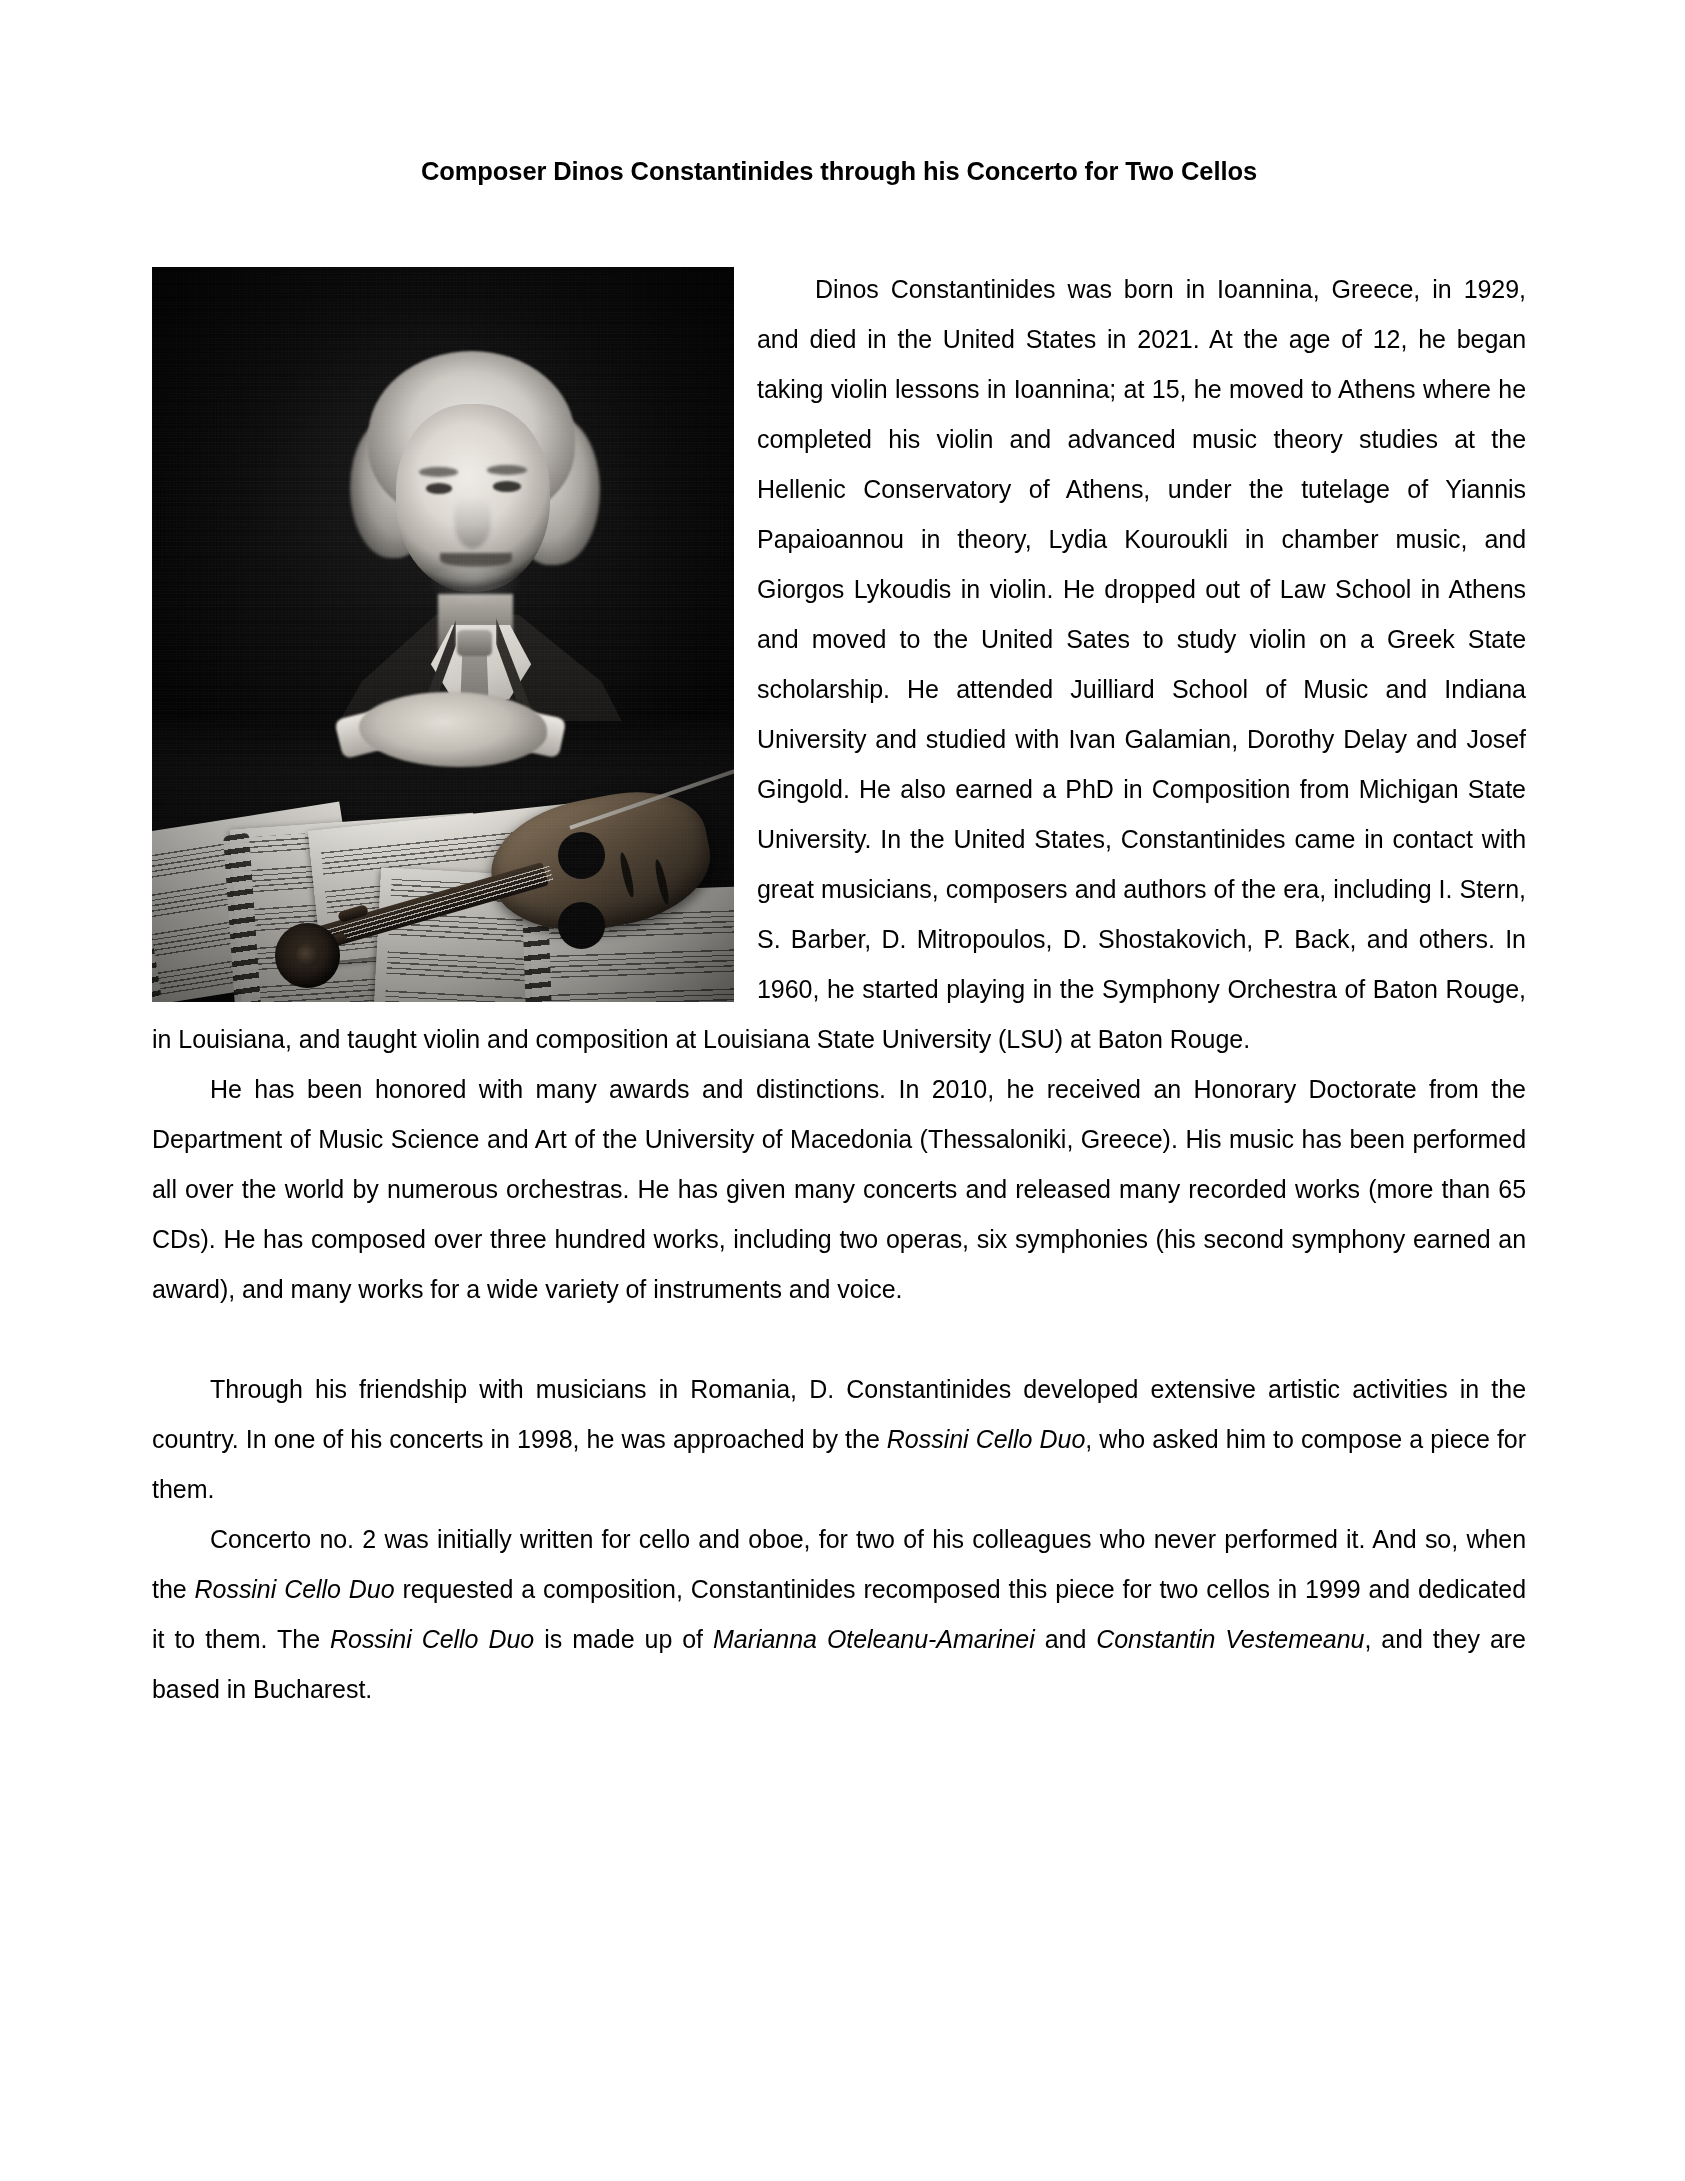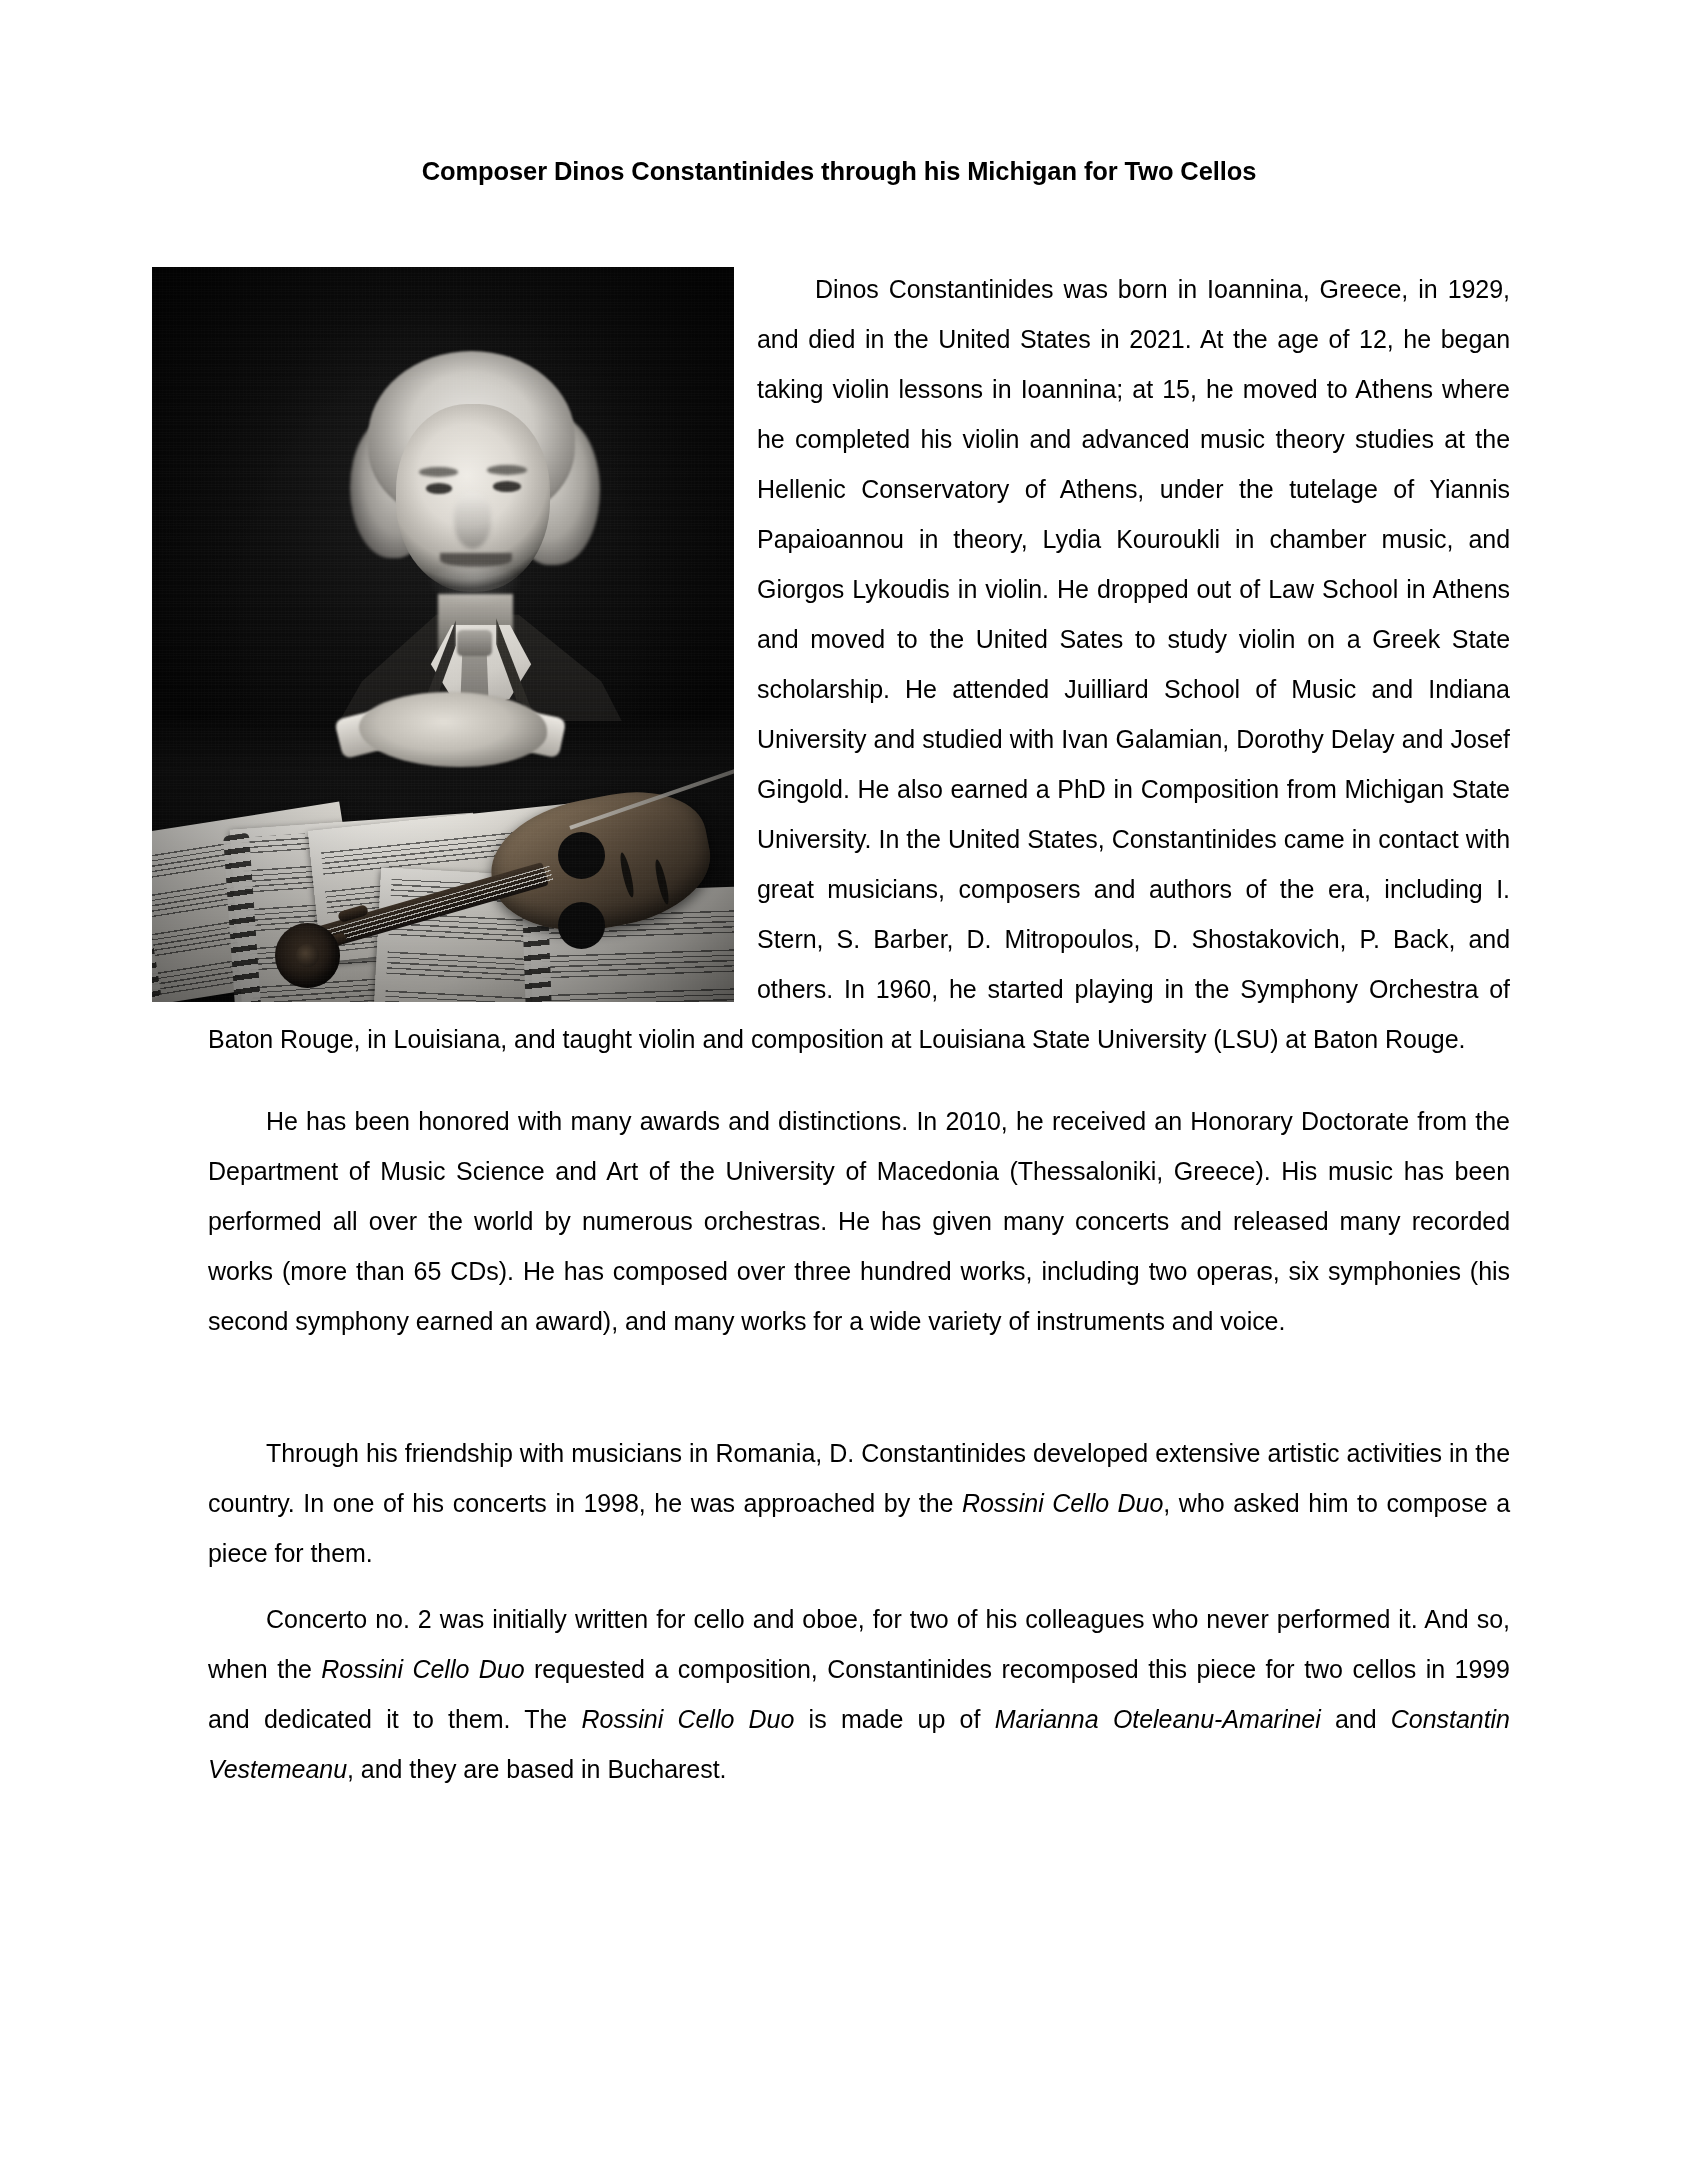--- a/index.html
+++ b/index.html
@@ -310,45 +310,44 @@
     transform: rotate(12deg); filter: blur(0.6px);
   }
 
   .photo .vignette {
     position: absolute; inset: 0;
     background: radial-gradient(ellipse 78% 72% at 50% 44%, rgba(0,0,0,0) 40%, rgba(0,0,0,.55) 100%);
   }
 
   
   p.body {
-    margin: 16px;
+    margin: 0;
     font-size: 25px;
     line-height: 50px;
     text-align: justify;
     text-justify: inter-word;
     hyphens: none;
     letter-spacing: -0.04px;
-    padding-left: 40px;
   }
 
   p.body.indent { text-indent: 58px; }
 
   .spacer-block { height: 50px; }
 
   em { font-style: italic; }
 
   .clearfix::after { content: ""; display: block; clear: both; }
 </style>
 </head>
 <body>
 
 <div class="page">
   <div class="content">
 
-    <h1 class="doc-title">Composer Dinos Constantinides through his Michigan for Two Cellos</h1>
+    <h1 class="doc-title">Composer Dinos Constantinides through his Concerto for Two Cellos</h1>
 
     <div class="flow clearfix">
 
       <figure class="photo">
         <div class="bg"></div>
         <div class="suit"></div>
         <div class="neck"></div>
         <div class="shirt"></div>
         <div class="lapel-l"></div>
         <div class="lapel-r"></div>

